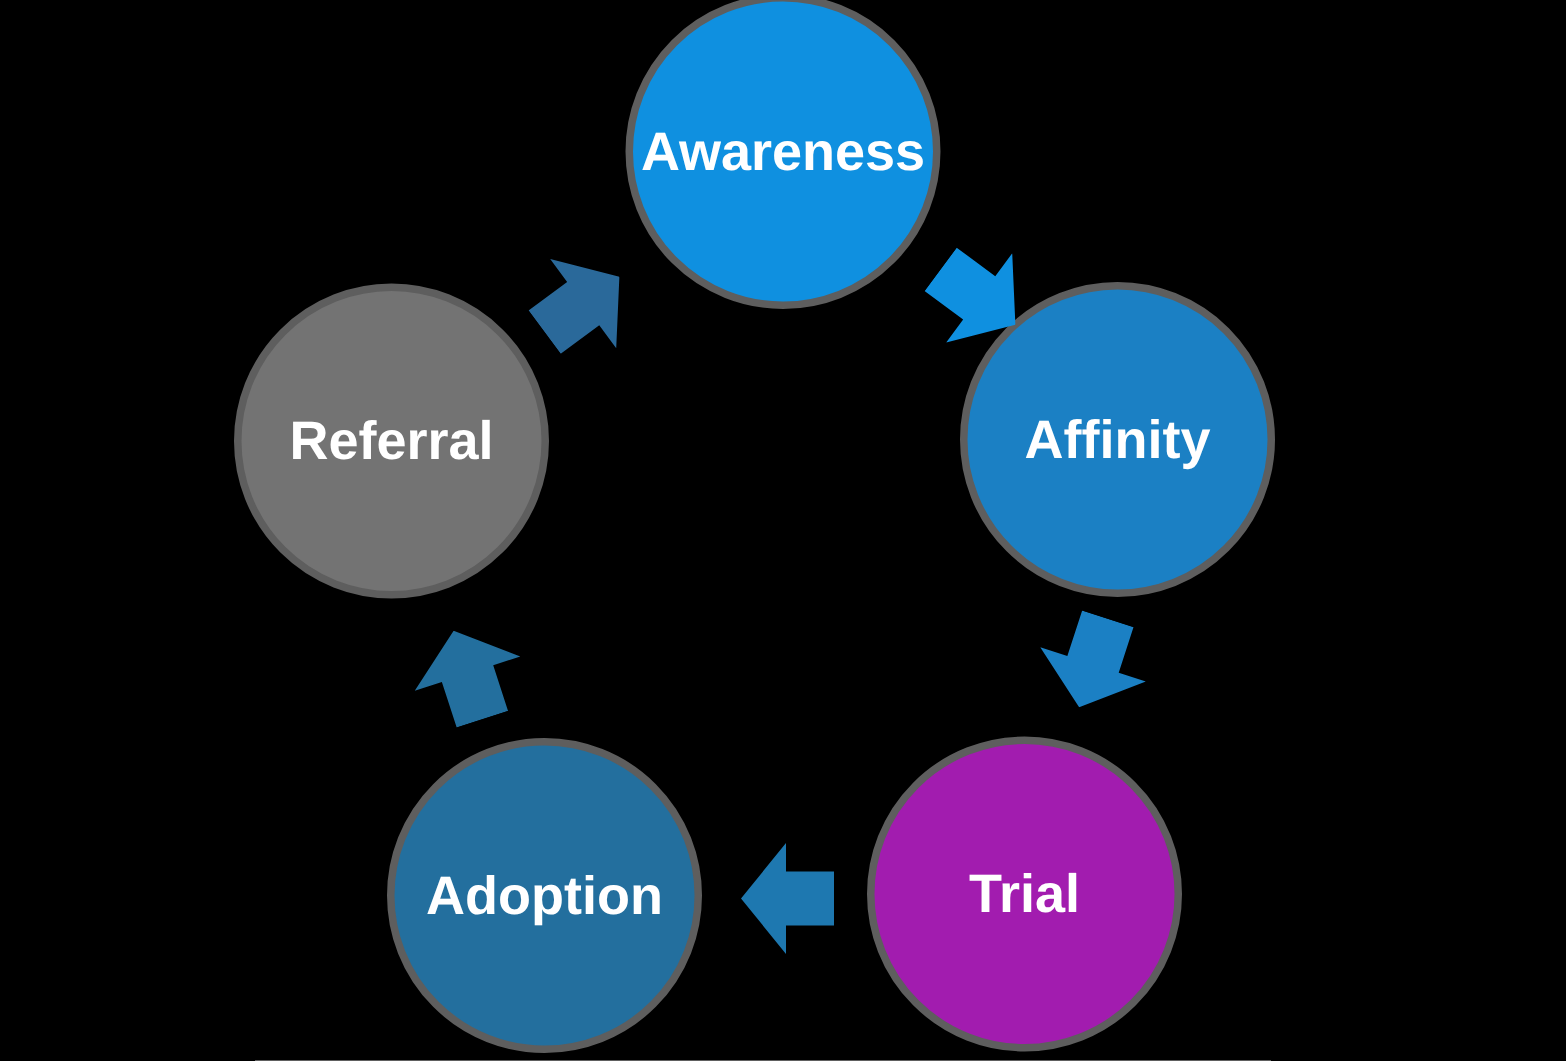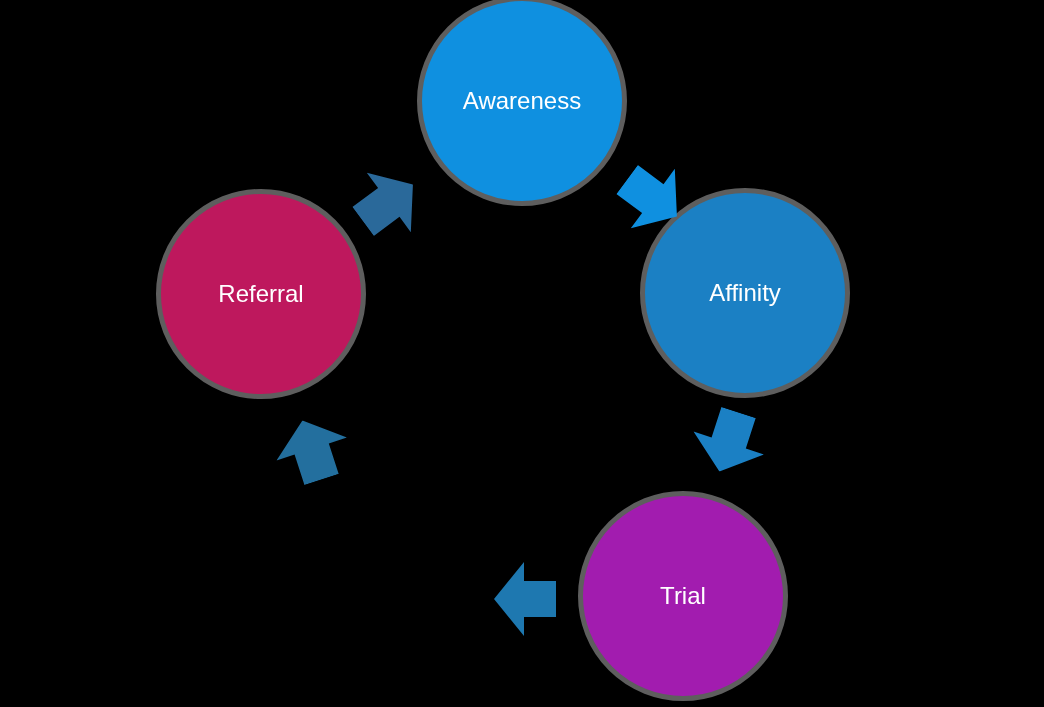--- a/index.html
+++ b/index.html
@@ -18,22 +18,22 @@
     width: 200px;
     height: 200px;
     border: 5px solid #5e5e5e;
     border-radius: 50%;
     display: flex;
     align-items: center;
     justify-content: center;
     box-sizing: content-box;
   }
   .node-label {
-    font-size: 24px;
-    font-weight: 400;
+    font-size: 36px;
+    font-weight: 700;
     line-height: 1;
     white-space: nowrap;
     text-align: right;
   }
 
   
   .node-awareness { left: 417px; top: -4px;  }
   .node-affinity  { left: 640px; top: 188px; }
   .node-trial     { left: 578px; top: 491px; }
   .node-adoption  { left: 258px; top: 492px; }
@@ -62,22 +62,25 @@
   </div>
 
   <div class="node node-affinity" style="background-color: rgb(27, 128, 196); border-color: rgb(94, 94, 94);">
     <span class="node-label">Affinity</span>
   </div>
 
   <div class="node node-trial" style="background-color: #a21caf; border-color: rgb(94, 94, 94);">
     <span class="node-label">Trial</span>
   </div>
 
+  <div class="node node-adoption" style="background-color: rgb(35, 111, 158); border-color: rgb(94, 94, 94);">
+    <span class="node-label">Adoption</span>
+  </div>
 
-  <div class="node node-referral" style="background-color: #be185d; border-color: rgb(94, 94, 94);">
+  <div class="node node-referral" style="background-color: #737373; border-color: rgb(94, 94, 94);">
     <span class="node-label">Referral</span>
   </div>
 
   <svg class="arrow arrow-awa-aff" viewBox="0 0 62 74">
     <polygon points="0,19 32,19 32,0 62,37 32,74 32,55 0,55" style="fill: rgb(15, 144, 224);"></polygon>
   </svg>
 
   <svg class="arrow arrow-aff-tri" viewBox="0 0 62 74">
     <polygon points="0,19 32,19 32,0 62,37 32,74 32,55 0,55" style="fill: rgb(27, 128, 196);"></polygon>
   </svg>

